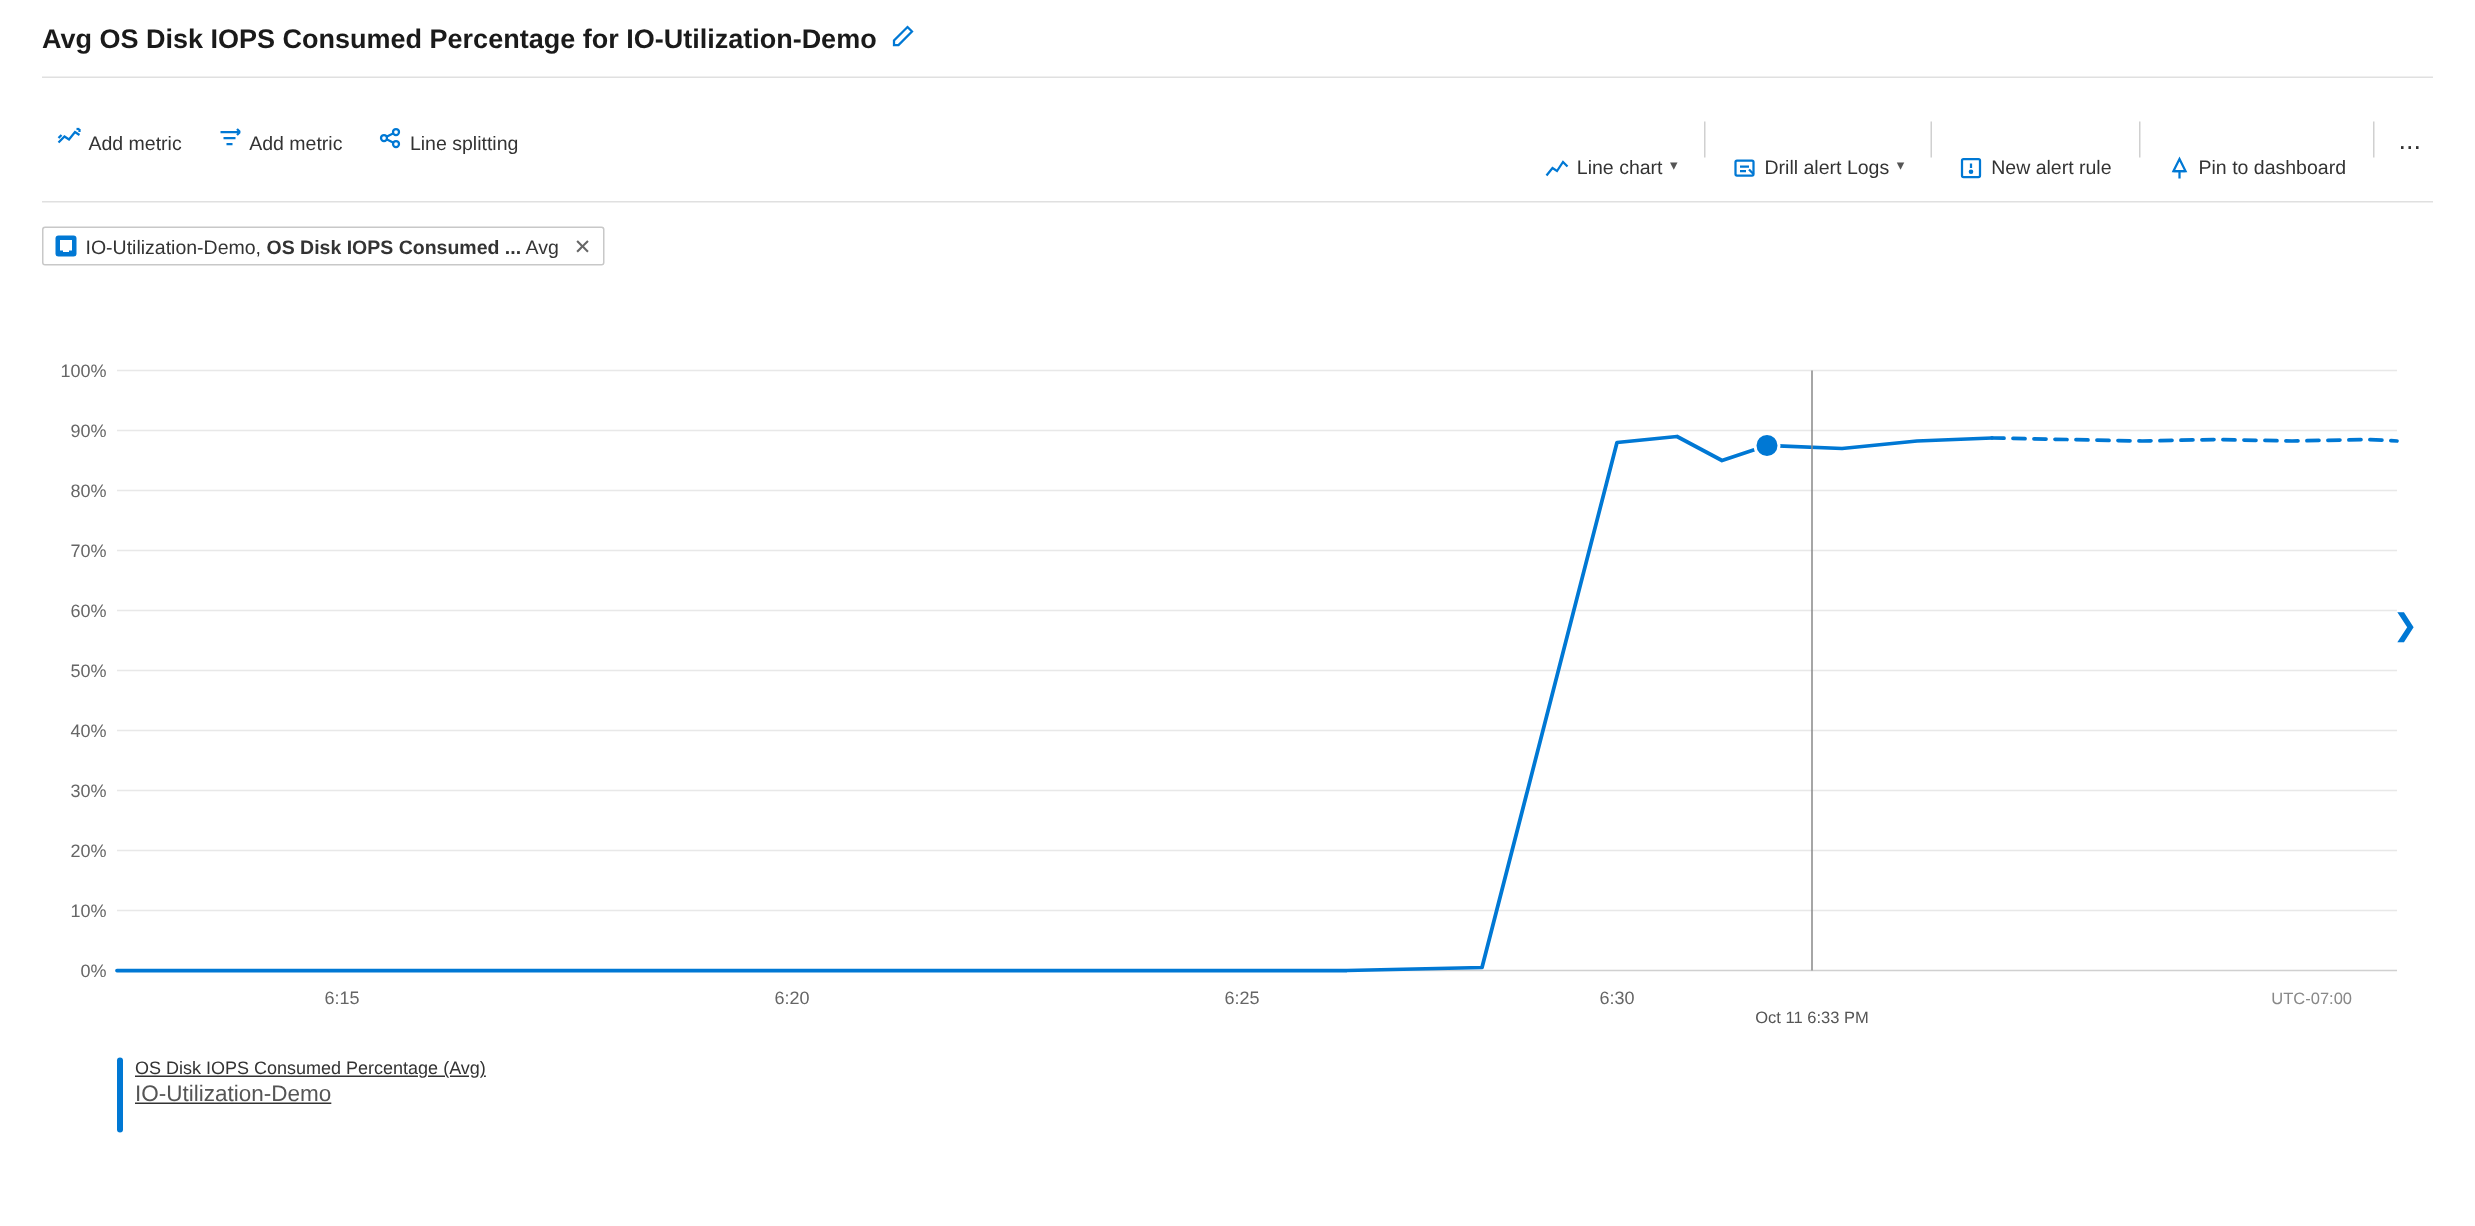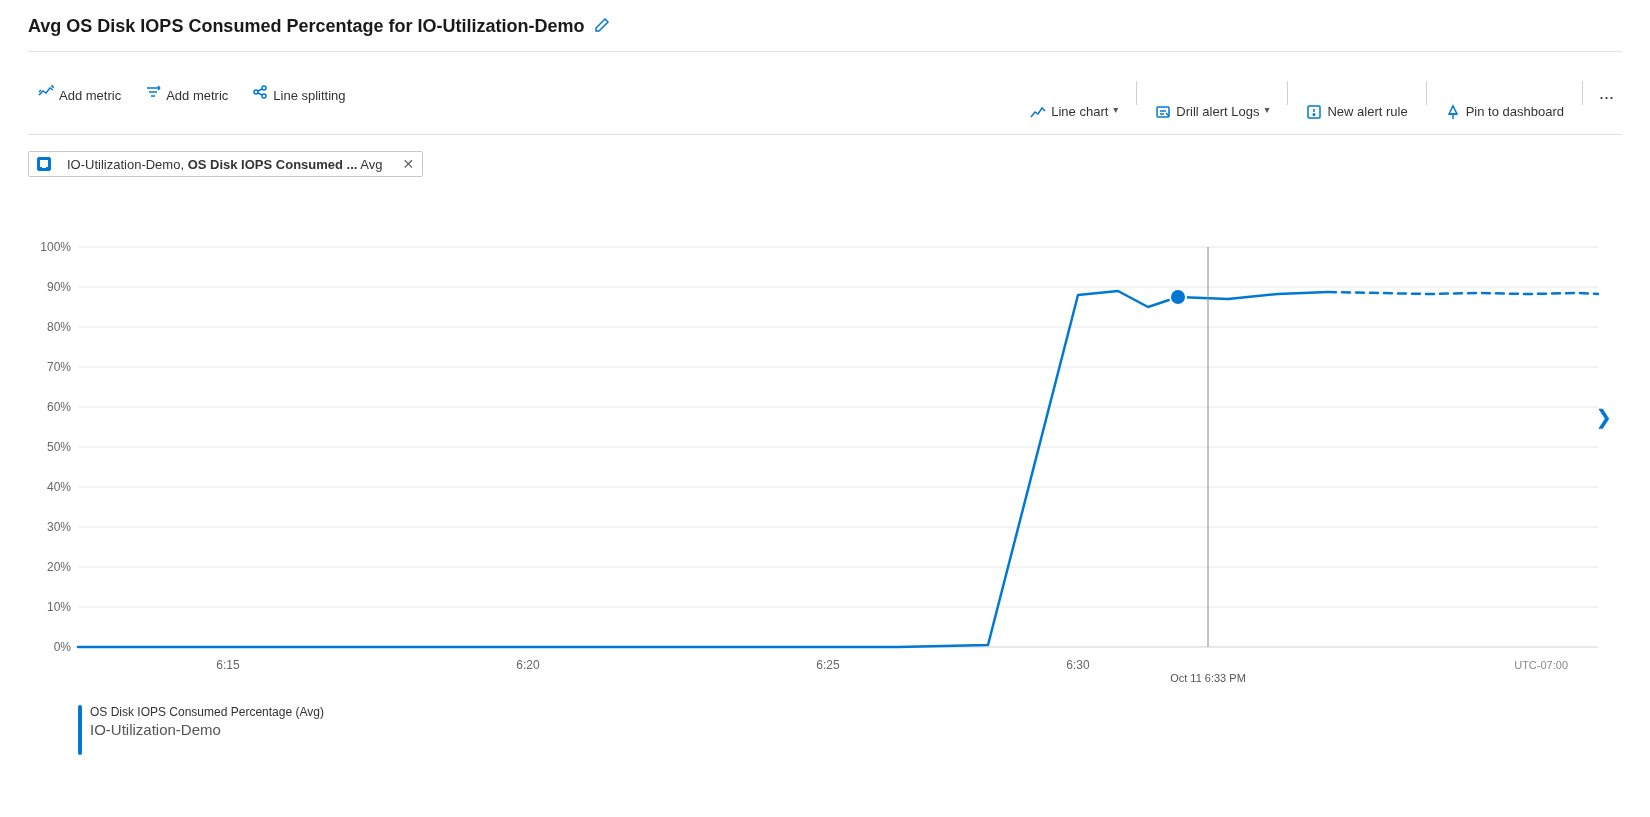--- a/index.html
+++ b/index.html
@@ -18,32 +18,32 @@
     .toolbar-btn .btn-icon { font-size: 14px; color: #0078d4; }
     .toolbar-divider { width: 1px; height: 24px; background: #d0d0d0; margin: 0 4px; }
     .toolbar-spacer { flex: 1; }
     .toolbar-btn-right { display: flex; gap: 5px; padding: 5px 10px; border: none; background: none; cursor: pointer; color: #333; font-size: 13px; border-radius: 2px; white-space: nowrap; margin-top: 41px; }
     .toolbar-btn-right .btn-icon { font-size: 14px; color: #0078d4; }
     .chevron { font-size: 10px; color: #555; }
     .more-btn { padding: 5px 8px; border: none; background: none; cursor: pointer; font-size: 18px; color: #333; }
 
     
     .metric-tags { display: flex; gap: 8px; margin-bottom: 10px; }
-    .metric-tag { display: flex; align-items: center; gap: 16px; border: 1px solid #c8c8c8; border-radius: 2px; padding: 4px 8px; background: #fff; font-size: 13px; }
+    .metric-tag { display: flex; align-items: center; gap: 6px; border: 1px solid #c8c8c8; border-radius: 2px; padding: 4px 8px; background: #fff; font-size: 13px; }
     .metric-tag-icon { width: 14px; height: 14px; background: #0078d4; border-radius: 2px; display: flex; align-items: center; justify-content: center; }
     .metric-tag-icon svg { width: 10px; height: 10px; fill: #fff; }
     .metric-tag-close { cursor: pointer; color: #666; font-size: 14px; margin-left: 4px; }
 
     
     .chart-container { position: relative; margin-top: 10px; }
 
     
     .chart-legend { display: flex; align-items: flex-start; gap: 8px; margin-top: 10px; padding: 8px 0 0 50px; }
     .legend-color-bar { width: 4px; height: 50px; background: #0078d4; border-radius: 2px; }
-    .legend-text { display: flex; flex-direction: column; gap: 2px; }
+    .legend-text { display: flex; flex-direction: column; gap: 2px; text-decoration: underline; }
     .legend-title { font-size: 12px; color: #333; }
     .legend-subtitle { font-size: 15px; color: #555; }
     .legend-value { font-size: 22px; font-weight: 600; color: #1a1a1a; display: flex; align-items: baseline; gap: 2px; }
     .legend-unit { font-size: 13px; font-weight: 400; color: #555; }
 
     
     .right-arrow { position: absolute; right: 0; top: 50%; transform: translateY(-50%); font-size: 20px; color: #0078d4; cursor: pointer; background: none; border: none; }
   </style>
 </head>
 <body>

